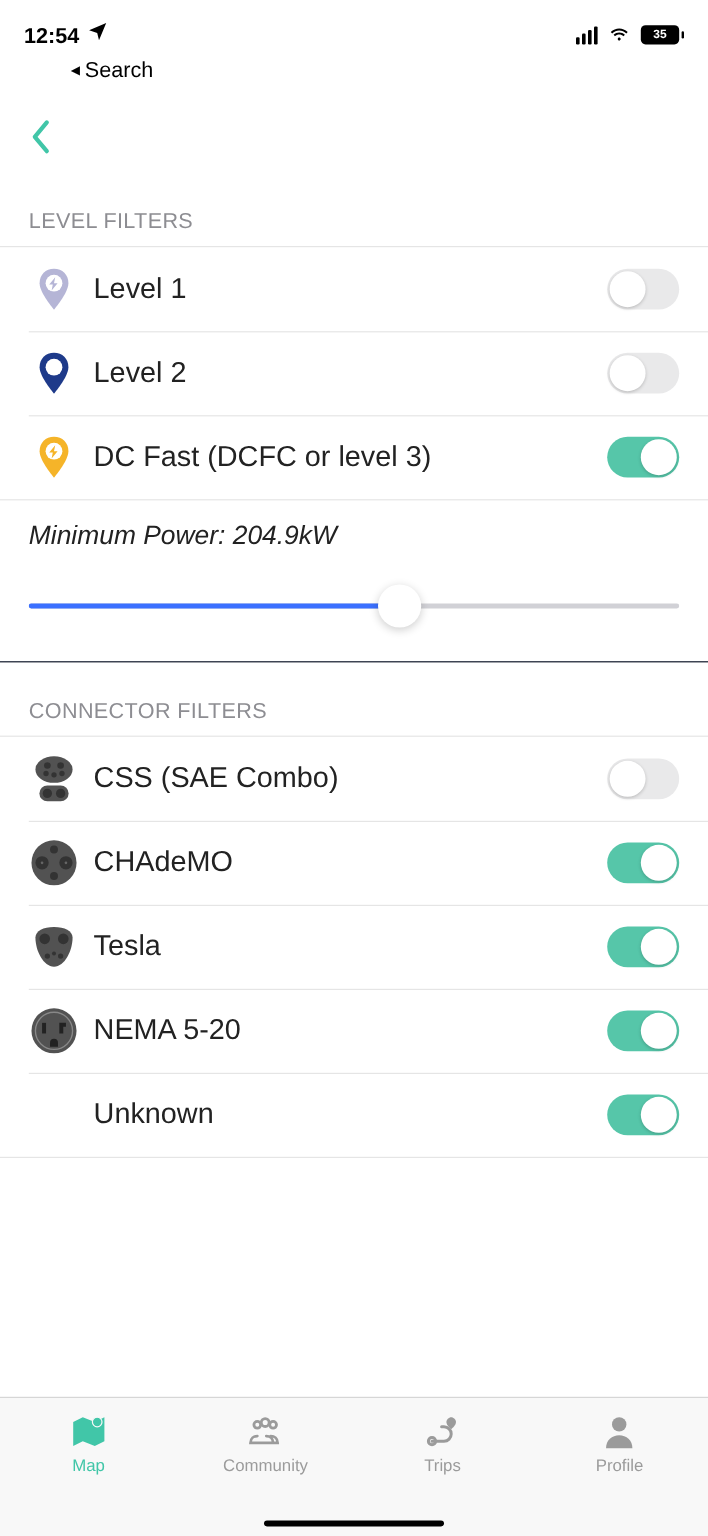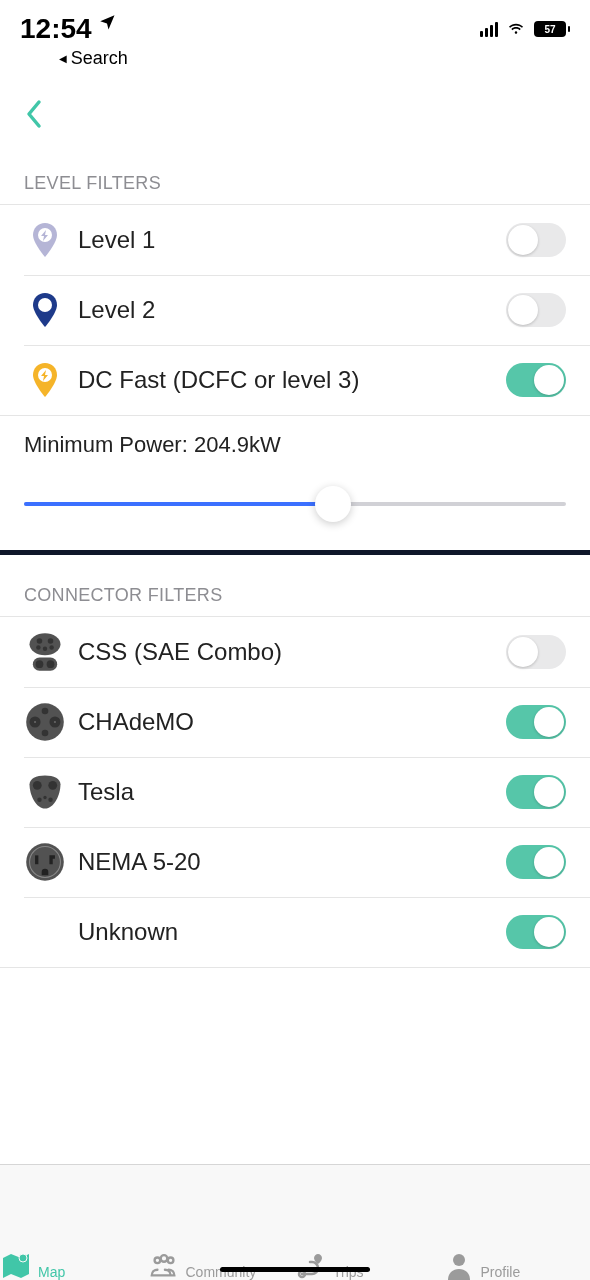--- a/index.html
+++ b/index.html
@@ -12,21 +12,21 @@
       overflow: hidden;
     }
     
     .status-bar {
       display: flex;
       justify-content: space-between;
       align-items: center;
       padding: 10px 20px 0 20px;
       height: 48px;
     }
-    .status-left { display: flex; align-items: flex-start; gap: 6px; font-size: 28px; font-weight: 700; }
+    .status-left { display: flex; align-items: flex-end; gap: 6px; font-size: 18px; font-weight: 700; }
     .status-right { display: flex; align-items: center; gap: 8px; }
     .signal-bars { display: flex; align-items: flex-end; gap: 2px; }
     .signal-bars span { display: block; width: 3px; background: #000; border-radius: 1px; }
     .signal-bars span:nth-child(1){height:6px;} .signal-bars span:nth-child(2){height:9px;} .signal-bars span:nth-child(3){height:12px;} .signal-bars span:nth-child(4){height:15px;}
     .wifi-icon { width: 20px; height: 20px; }
     .battery { display: flex; align-items: center; gap: 2px; }
     .battery-body { width: 32px; height: 16px; background: #000; border-radius: 4px; color:#fff; font-size: 10px; font-weight: 700; display:flex; align-items:center; justify-content:center;}
     .battery-tip { width: 2px; height: 6px; background: #000; border-radius: 1px; }
     .loc-arrow { font-size: 20px; }
     .back-search { padding: 0 20px; font-size: 18px; font-weight: 500; display:flex; align-items:center; gap:2px;margin-left:39px;}
@@ -84,39 +84,39 @@
     .toggle-off { background: #e9e9ea; }
     .toggle-off::after { left: 2px; }
     .toggle-on { background: #56c6a9; }
     .toggle-on::after { left: 28px; }
 
     
     .pin { width: 30px; height: 38px; position: relative; }
     .pin svg { width: 100%; height: 100%; }
 
     
-    .slider-block { padding: 16px 24px 28px; border-bottom: 5px solid #0f172a; }
+    .slider-block { padding: 16px 24px 28px; border-bottom: 1px solid #0f172a; font-style: italic; }
     .slider-label { font-size: 22px; color: #222; margin-bottom: 28px; }
     .slider { position: relative; height: 36px; }
     .track { position: absolute; left:0; right:0; top: 16px; height: 4px; background: #d1d1d6; border-radius: 2px; }
     .fill { position: absolute; left:0; top: 16px; height: 4px; background: #3b70ff; border-radius: 2px; }
     .thumb { position: absolute; top: 0; width: 36px; height: 36px; border-radius: 50%; background: #fff; box-shadow: 0 2px 8px rgba(0,0,0,.2); transform: translateX(-50%); }
 
     
     .tabbar {
       position: absolute;
       left: 0; right: 0; bottom: 0;
       height: 116px;
       background: #f8f8f8;
       border-top: 1px solid #d6d6d6;
       display: flex;
       justify-content: space-around;
       padding-top: 14px;
     }
-    .tab { flex:1; display: flex; flex-direction: row; align-items: flex-end; gap: 6px; color:#9b9b9b; font-size: 14px; }
+    .tab { flex:1; display: flex; flex-direction: column; align-items: center; gap: 6px; color:#9b9b9b; font-size: 14px; }
     .tab.active { color: #41c6a8; }
     .tab-icon { width: 32px; height: 28px; display:flex; align-items:center; justify-content:center; }
     .home-ind { position:absolute; bottom:8px; left:50%; transform:translateX(-50%); width:150px; height:5px; background:#000; border-radius:3px;}
 
     .scroll { position:absolute; top:48px; left:0; right:0; bottom:116px; overflow:hidden;}
   </style>
 </head>
 <body>
 
 <div class="status-bar">
@@ -135,21 +135,21 @@
         <span></span>
         <span></span>
       </div>
     <div>
       <svg class="wifi-icon" viewBox="0 0 24 24">
           <path d="M12 20c.8 0 1.5-.7 1.5-1.5S12.8 17 12 17s-1.5.7-1.5 1.5S11.2 20 12 20zm-4.2-4.2c2.3-2.3 6.1-2.3 8.5 0l1.4-1.4c-3.1-3.1-8.2-3.1-11.3 0l1.4 1.4zm-2.8-2.8c3.9-3.9 10.2-3.9 14.1 0l1.4-1.4c-4.7-4.7-12.3-4.7-17 0L5 13z" fill="#000"></path>
         </svg>
     </div>
     <div class="battery">
       <div class="battery-body">
-          <span>57</span>
+          <span>35</span>
         </div>
       <div class="battery-tip"></div>
     </div>
   </div>
 </div>
 
 <div class="scroll">
   <div class="back-search">
       <span>Search</span>
     </div>

